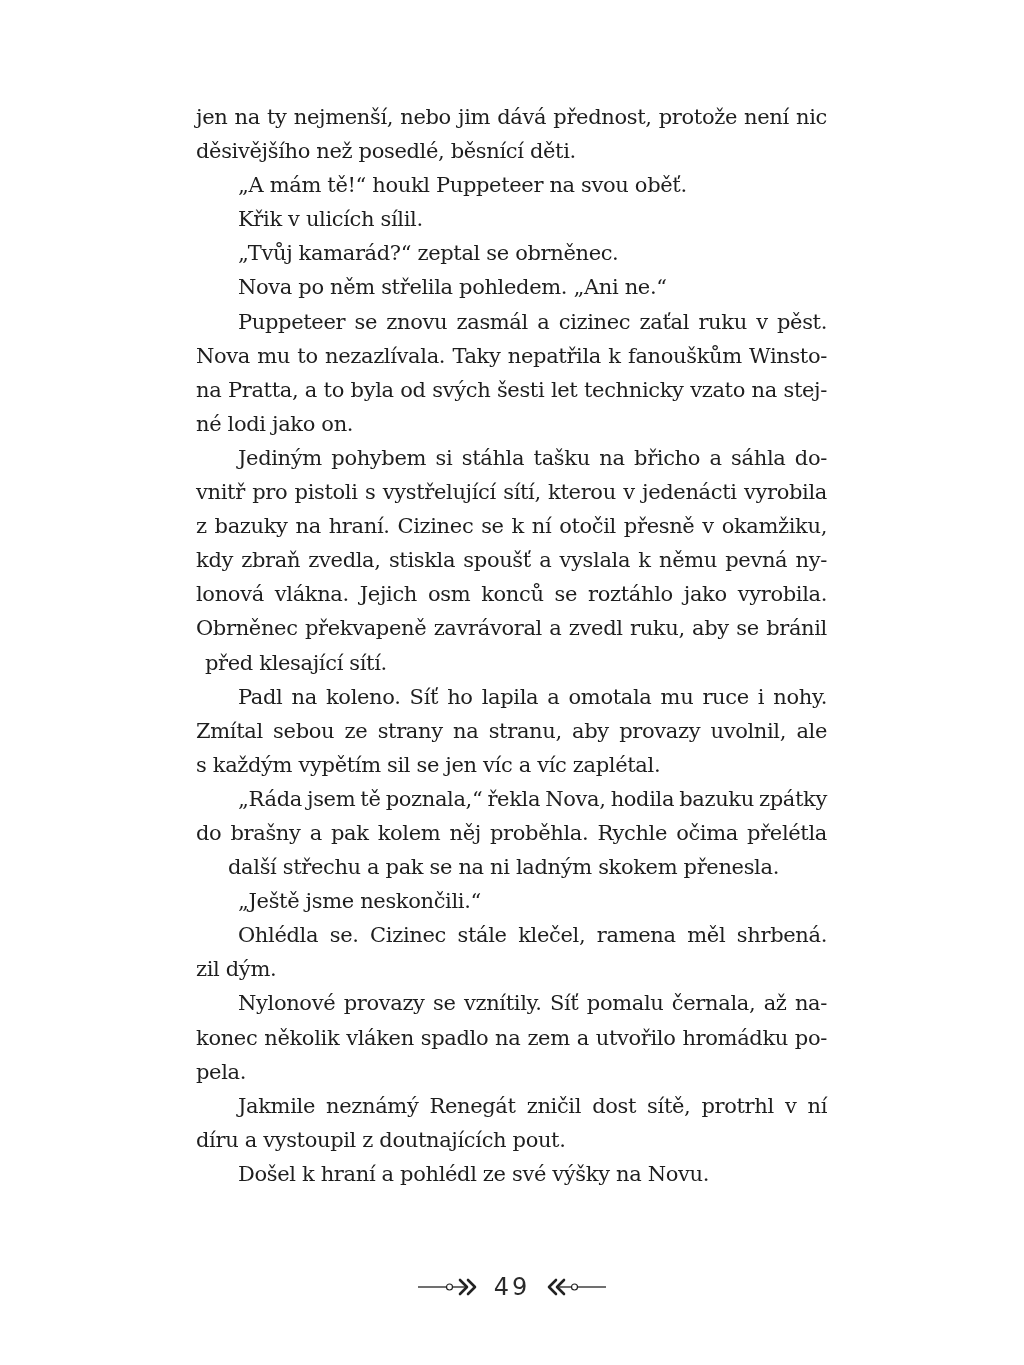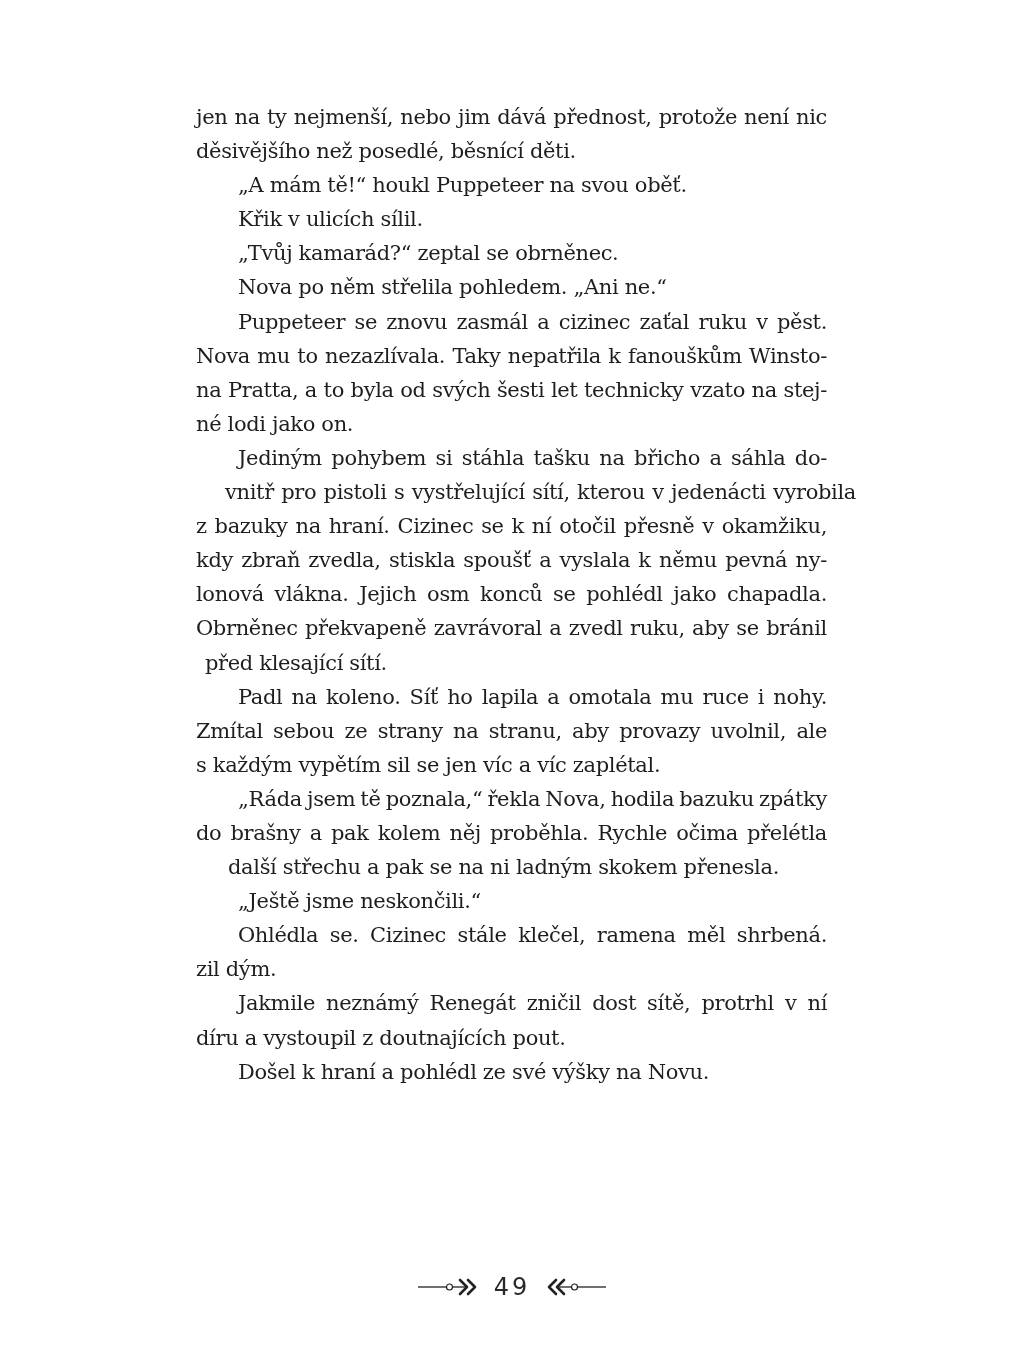--- a/index.html
+++ b/index.html
@@ -96,43 +96,48 @@
         <span class="line last" style="padding-left: 42px; display: block; white-space: nowrap;">Nova po něm střelila pohledem. „Ani ne.“</span>
       </div>
       <div class="para">
         <span class="line" style="padding-left: 42px; display: block; white-space: nowrap; word-spacing: 2.99826px;">Puppeteer se znovu zasmál a cizinec zaťal ruku v pěst.</span>
         <span class="line" style="display: block; white-space: nowrap; word-spacing: 0.96875px;">Nova mu to nezazlívala. Taky nepatřila k fanouškům Winsto-</span>
         <span class="line" style="display: block; white-space: nowrap; word-spacing: 0.264323px;">na Pratta, a to byla od svých šesti let technicky vzato na stej-</span>
         <span class="line last" style="display: block; white-space: nowrap;">né lodi jako on.</span>
       </div>
       <div class="para">
         <span class="line" style="padding-left: 42px; display: block; white-space: nowrap; word-spacing: 3.10938px;">Jediným pohybem si stáhla tašku na břicho a sáhla do-</span>
-        <span class="line" style="display: block; white-space: nowrap; word-spacing: 1.01736px; margin-left: 29px;">vnitř pro pistoli s vystřelující sítí, kterou v jedenácti vyrobila</span>
+        <span class="line" style="display: block; white-space: nowrap; word-spacing: 1.01736px;">vnitř pro pistoli s vystřelující sítí, kterou v jedenácti vyrobila</span>
         <span class="line" style="display: block; white-space: nowrap; word-spacing: 1.53977px;">z bazuky na hraní. Cizinec se k ní otočil přesně v okamžiku,</span>
         <span class="line" style="display: block; white-space: nowrap; word-spacing: 1.94063px;">kdy zbraň zvedla, stiskla spoušť a vyslala k němu pevná ny-</span>
-        <span class="line" style="display: block; white-space: nowrap; word-spacing: 3.28125px;">lonová vlákna. Jejich osm konců se pohlédl jako chapadla.</span>
+        <span class="line" style="display: block; white-space: nowrap; word-spacing: 3.28125px;">lonová vlákna. Jejich osm konců se roztáhlo jako vyrobila.</span>
         <span class="line" style="display: block; white-space: nowrap; word-spacing: 1.04688px;">Obrněnec překvapeně zavrávoral a zvedl ruku, aby se bránil</span>
         <span class="line last" style="display: block; white-space: nowrap; margin-left: 9px;">před klesající sítí.</span>
       </div>
       <div class="para">
         <span class="line" style="padding-left: 42px; display: block; white-space: nowrap; word-spacing: 2.75568px;">Padl na koleno. Síť ho lapila a omotala mu ruce i nohy.</span>
         <span class="line" style="display: block; white-space: nowrap; word-spacing: 4px;">Zmítal sebou ze strany na stranu, aby provazy uvolnil, ale</span>
         <span class="line last" style="display: block; white-space: nowrap;">s každým vypětím sil se jen víc a víc zaplétal.</span>
       </div>
       <div class="para">
         <span class="line" style="padding-left: 42px; display: block; white-space: nowrap; word-spacing: -1.2168px;">„Ráda jsem tě poznala,“ řekla Nova, hodila bazuku zpátky</span>
         <span class="line" style="display: block; white-space: nowrap; word-spacing: 2.78472px;">do brašny a pak kolem něj proběhla. Rychle očima přelétla</span>
         <span class="line last" style="display: block; white-space: nowrap; margin-left: 32px;">další střechu a pak se na ni ladným skokem přenesla.</span>
       </div>
       <div class="para">
         <span class="line last" style="padding-left: 42px; display: block; white-space: nowrap;">„Ještě jsme neskončili.“</span>
       </div>
       <div class="para">
         <span class="line" style="padding-left: 42px; display: block; white-space: nowrap; word-spacing: 5.26116px;">Ohlédla se. Cizinec stále klečel, ramena měl shrbená.</span>
         <span class="line last" style="display: block; white-space: nowrap;">zil dým.</span>
+      </div>
+      <div class="para">
+        <span class="line" style="padding-left: 42px; display: block; white-space: nowrap; word-spacing: 2.06055px;">Nylonové provazy se vznítily. Síť pomalu černala, až na-</span>
+        <span class="line" style="display: block; white-space: nowrap; word-spacing: 0.585069px;">konec několik vláken spadlo na zem a utvořilo hromádku po-</span>
+        <span class="line last" style="display: block; white-space: nowrap;">pela.</span>
       </div>
       <div class="para">
         <span class="line" style="padding-left: 42px; display: block; white-space: nowrap; word-spacing: 4.73047px;">Jakmile neznámý Renegát zničil dost sítě, protrhl v ní</span>
         <span class="line last" style="display: block; white-space: nowrap;">díru a vystoupil z doutnajících pout.</span>
       </div>
       <div class="para">
         <span class="line last" style="padding-left: 42px; display: block; white-space: nowrap;">Došel k hraní a pohlédl ze své výšky na Novu.</span>
       </div>
     </div>
 

